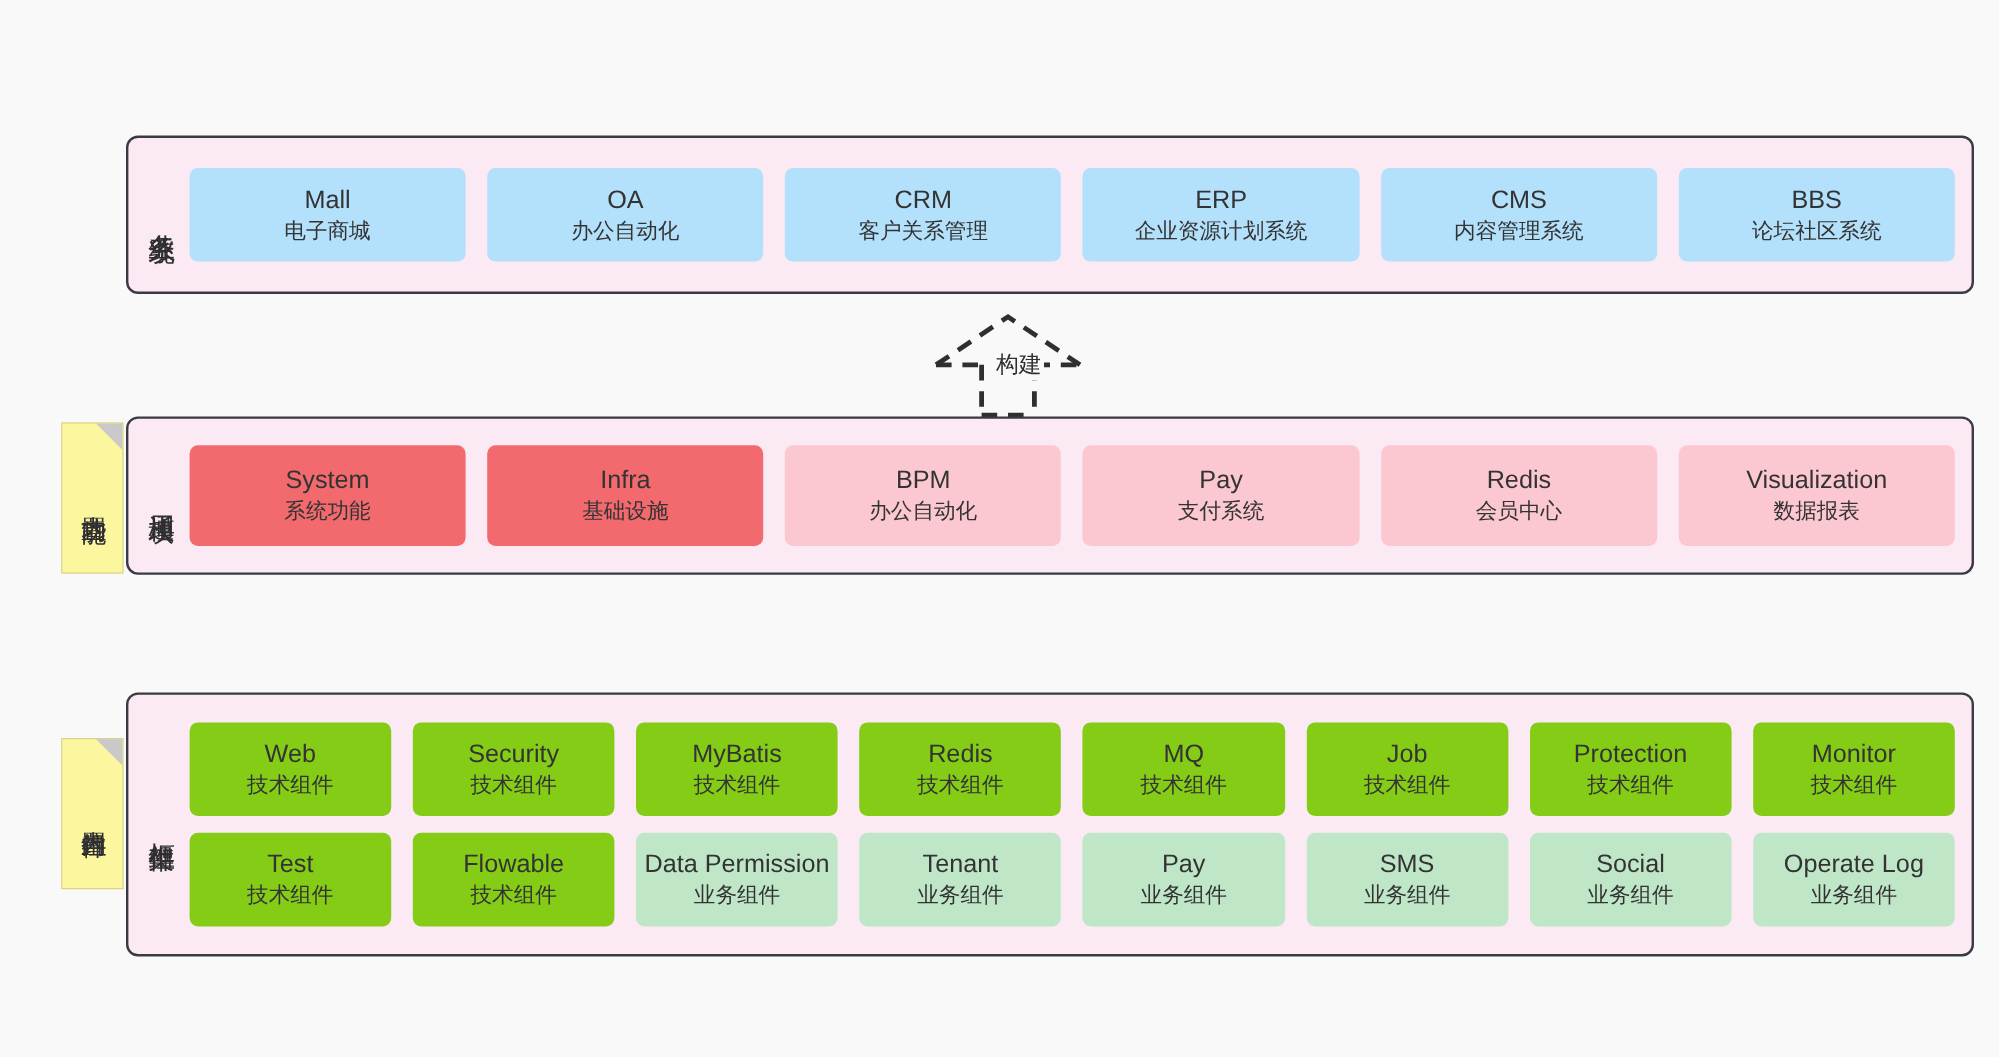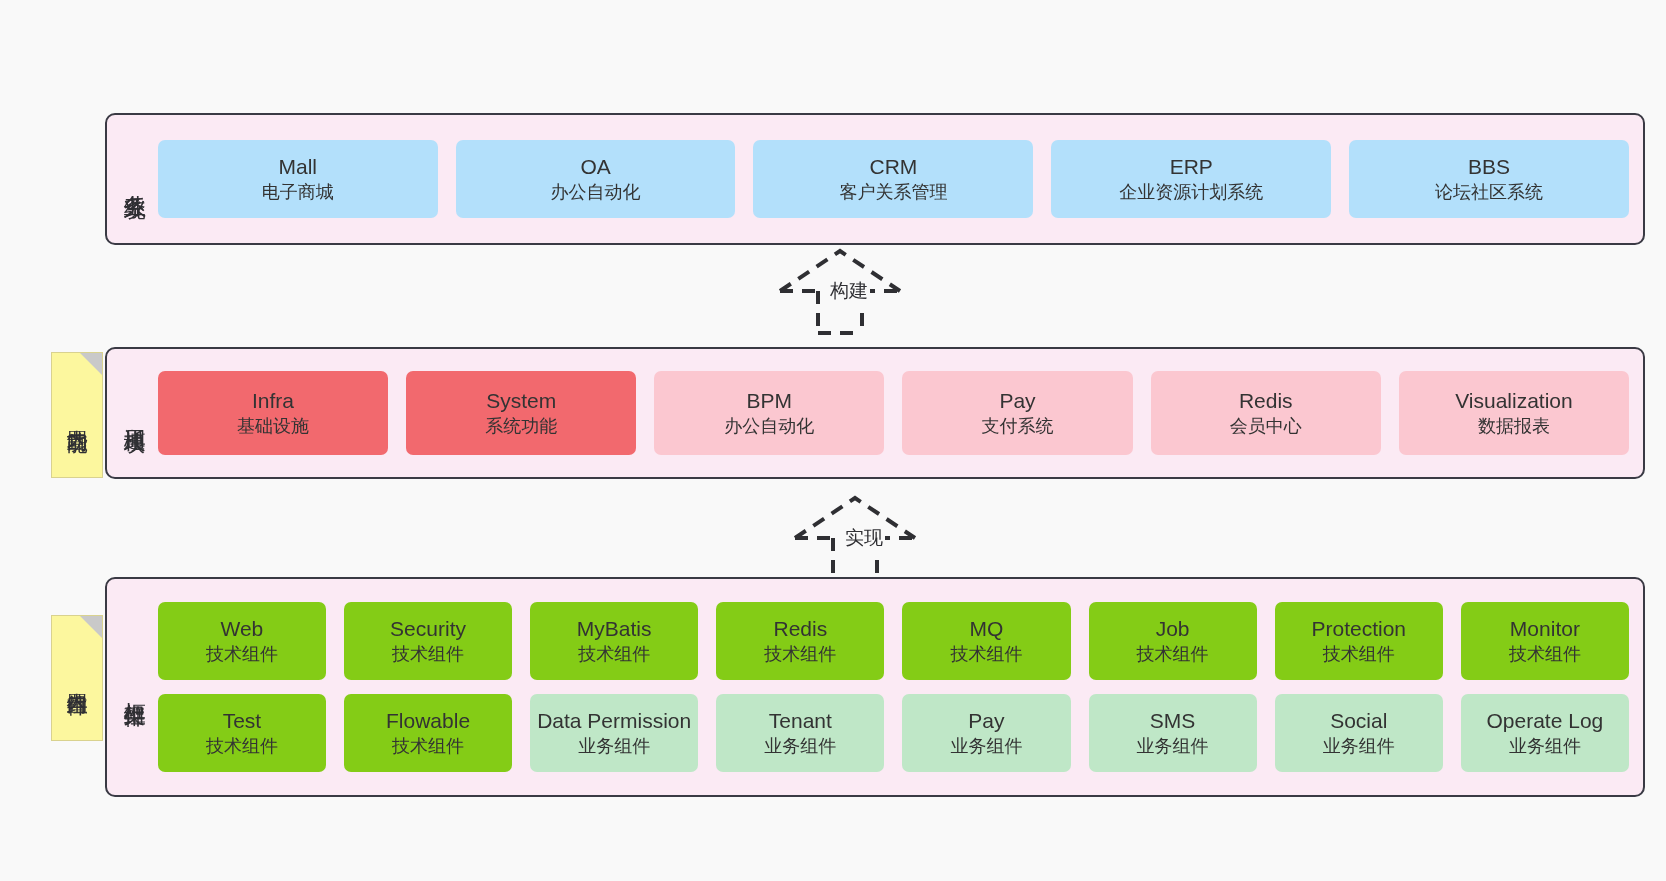--- a/index.html
+++ b/index.html
@@ -147,29 +147,33 @@
         </div>
         <div class="card blue h-biz">
           <span class="t1">CRM</span>
           <span class="t2">客户关系管理</span>
         </div>
         <div class="card blue h-biz">
           <span class="t1">ERP</span>
           <span class="t2">企业资源计划系统</span>
         </div>
         <div class="card blue h-biz">
+          <span class="t1">CMS</span>
+          <span class="t2">内容管理系统</span>
+        </div>
+        <div class="card blue h-biz">
           <span class="t1">BBS</span>
           <span class="t2">论坛社区系统</span>
         </div>
 
       </div>
     </div>
   </div>
 
-  <div class="arrow-group" style="left:755px; top:245px; width:160px; height:90px;">
+  <div class="arrow-group" style="left:755px; top:258px; width:160px; height:90px;">
     <svg width="160" height="90" viewBox="0 0 160 90">
       <polyline points="10,46 70,6 130,46" fill="none" stroke="#2f2f33" stroke-width="4" stroke-dasharray="13,9" stroke-linecap="butt"></polyline>
       <polyline points="10,46 48,46" fill="none" stroke="#2f2f33" stroke-width="4" stroke-dasharray="13,9"></polyline>
       <polyline points="92,46 130,46" fill="none" stroke="#2f2f33" stroke-width="4" stroke-dasharray="13,9"></polyline>
       <polyline points="48,46 48,88" fill="none" stroke="#2f2f33" stroke-width="4" stroke-dasharray="13,9"></polyline>
       <polyline points="92,46 92,88" fill="none" stroke="#2f2f33" stroke-width="4" stroke-dasharray="13,9"></polyline>
       <polyline points="48,88 92,88" fill="none" stroke="#2f2f33" stroke-width="4" stroke-dasharray="13,9"></polyline>
     </svg>
     <span class="arrow-label" style="left:58px; top:33px;">构建</span>
   </div>
@@ -178,26 +182,26 @@
     <span class="fold"></span>
     <span class="note-text">内置功能</span>
   </div>
 
   <div class="layer" style="left:90px; top:347px; width:1540px; height:132px;">
     <div class="layer-caption">通用模块</div>
     <div class="layer-body">
       <div class="row">
 
         <div class="card red h-mod">
+          <span class="t1">System</span>
+          <span class="t2">系统功能</span>
+        </div>
+        <div class="card red h-mod">
           <span class="t1">Infra</span>
           <span class="t2">基础设施</span>
-        </div>
-        <div class="card red h-mod">
-          <span class="t1">System</span>
-          <span class="t2">系统功能</span>
         </div>
         <div class="card pink h-mod">
           <span class="t1">BPM</span>
           <span class="t2">办公自动化</span>
         </div>
         <div class="card pink h-mod">
           <span class="t1">Pay</span>
           <span class="t2">支付系统</span>
         </div>
         <div class="card pink h-mod">
@@ -206,31 +210,20 @@
         </div>
         <div class="card pink h-mod">
           <span class="t1">Visualization</span>
           <span class="t2">数据报表</span>
         </div>
 
       </div>
     </div>
   </div>
 
-  <div class="arrow-group" style="left:770px; top:492px; width:160px; height:90px;">
-    <svg width="160" height="90" viewBox="0 0 160 90">
-      <polyline points="10,46 70,6 130,46" fill="none" stroke="#2f2f33" stroke-width="4" stroke-dasharray="13,9" stroke-linecap="butt"></polyline>
-      <polyline points="10,46 48,46" fill="none" stroke="#2f2f33" stroke-width="4" stroke-dasharray="13,9"></polyline>
-      <polyline points="92,46 130,46" fill="none" stroke="#2f2f33" stroke-width="4" stroke-dasharray="13,9"></polyline>
-      <polyline points="48,46 48,88" fill="none" stroke="#2f2f33" stroke-width="4" stroke-dasharray="13,9"></polyline>
-      <polyline points="92,46 92,88" fill="none" stroke="#2f2f33" stroke-width="4" stroke-dasharray="13,9"></polyline>
-      <polyline points="48,88 92,88" fill="none" stroke="#2f2f33" stroke-width="4" stroke-dasharray="13,9"></polyline>
-    </svg>
-    <span class="arrow-label" style="left:58px; top:33px;">实现</span>
-  </div>
 
   <div class="note" style="left:36px; top:615px; width:52px; height:126px;">
     <span class="fold"></span>
     <span class="note-text">内置组件</span>
   </div>
 
   <div class="layer" style="left:90px; top:577px; width:1540px; height:220px;">
     <div class="layer-caption">框架组件</div>
     <div class="layer-body">
 

